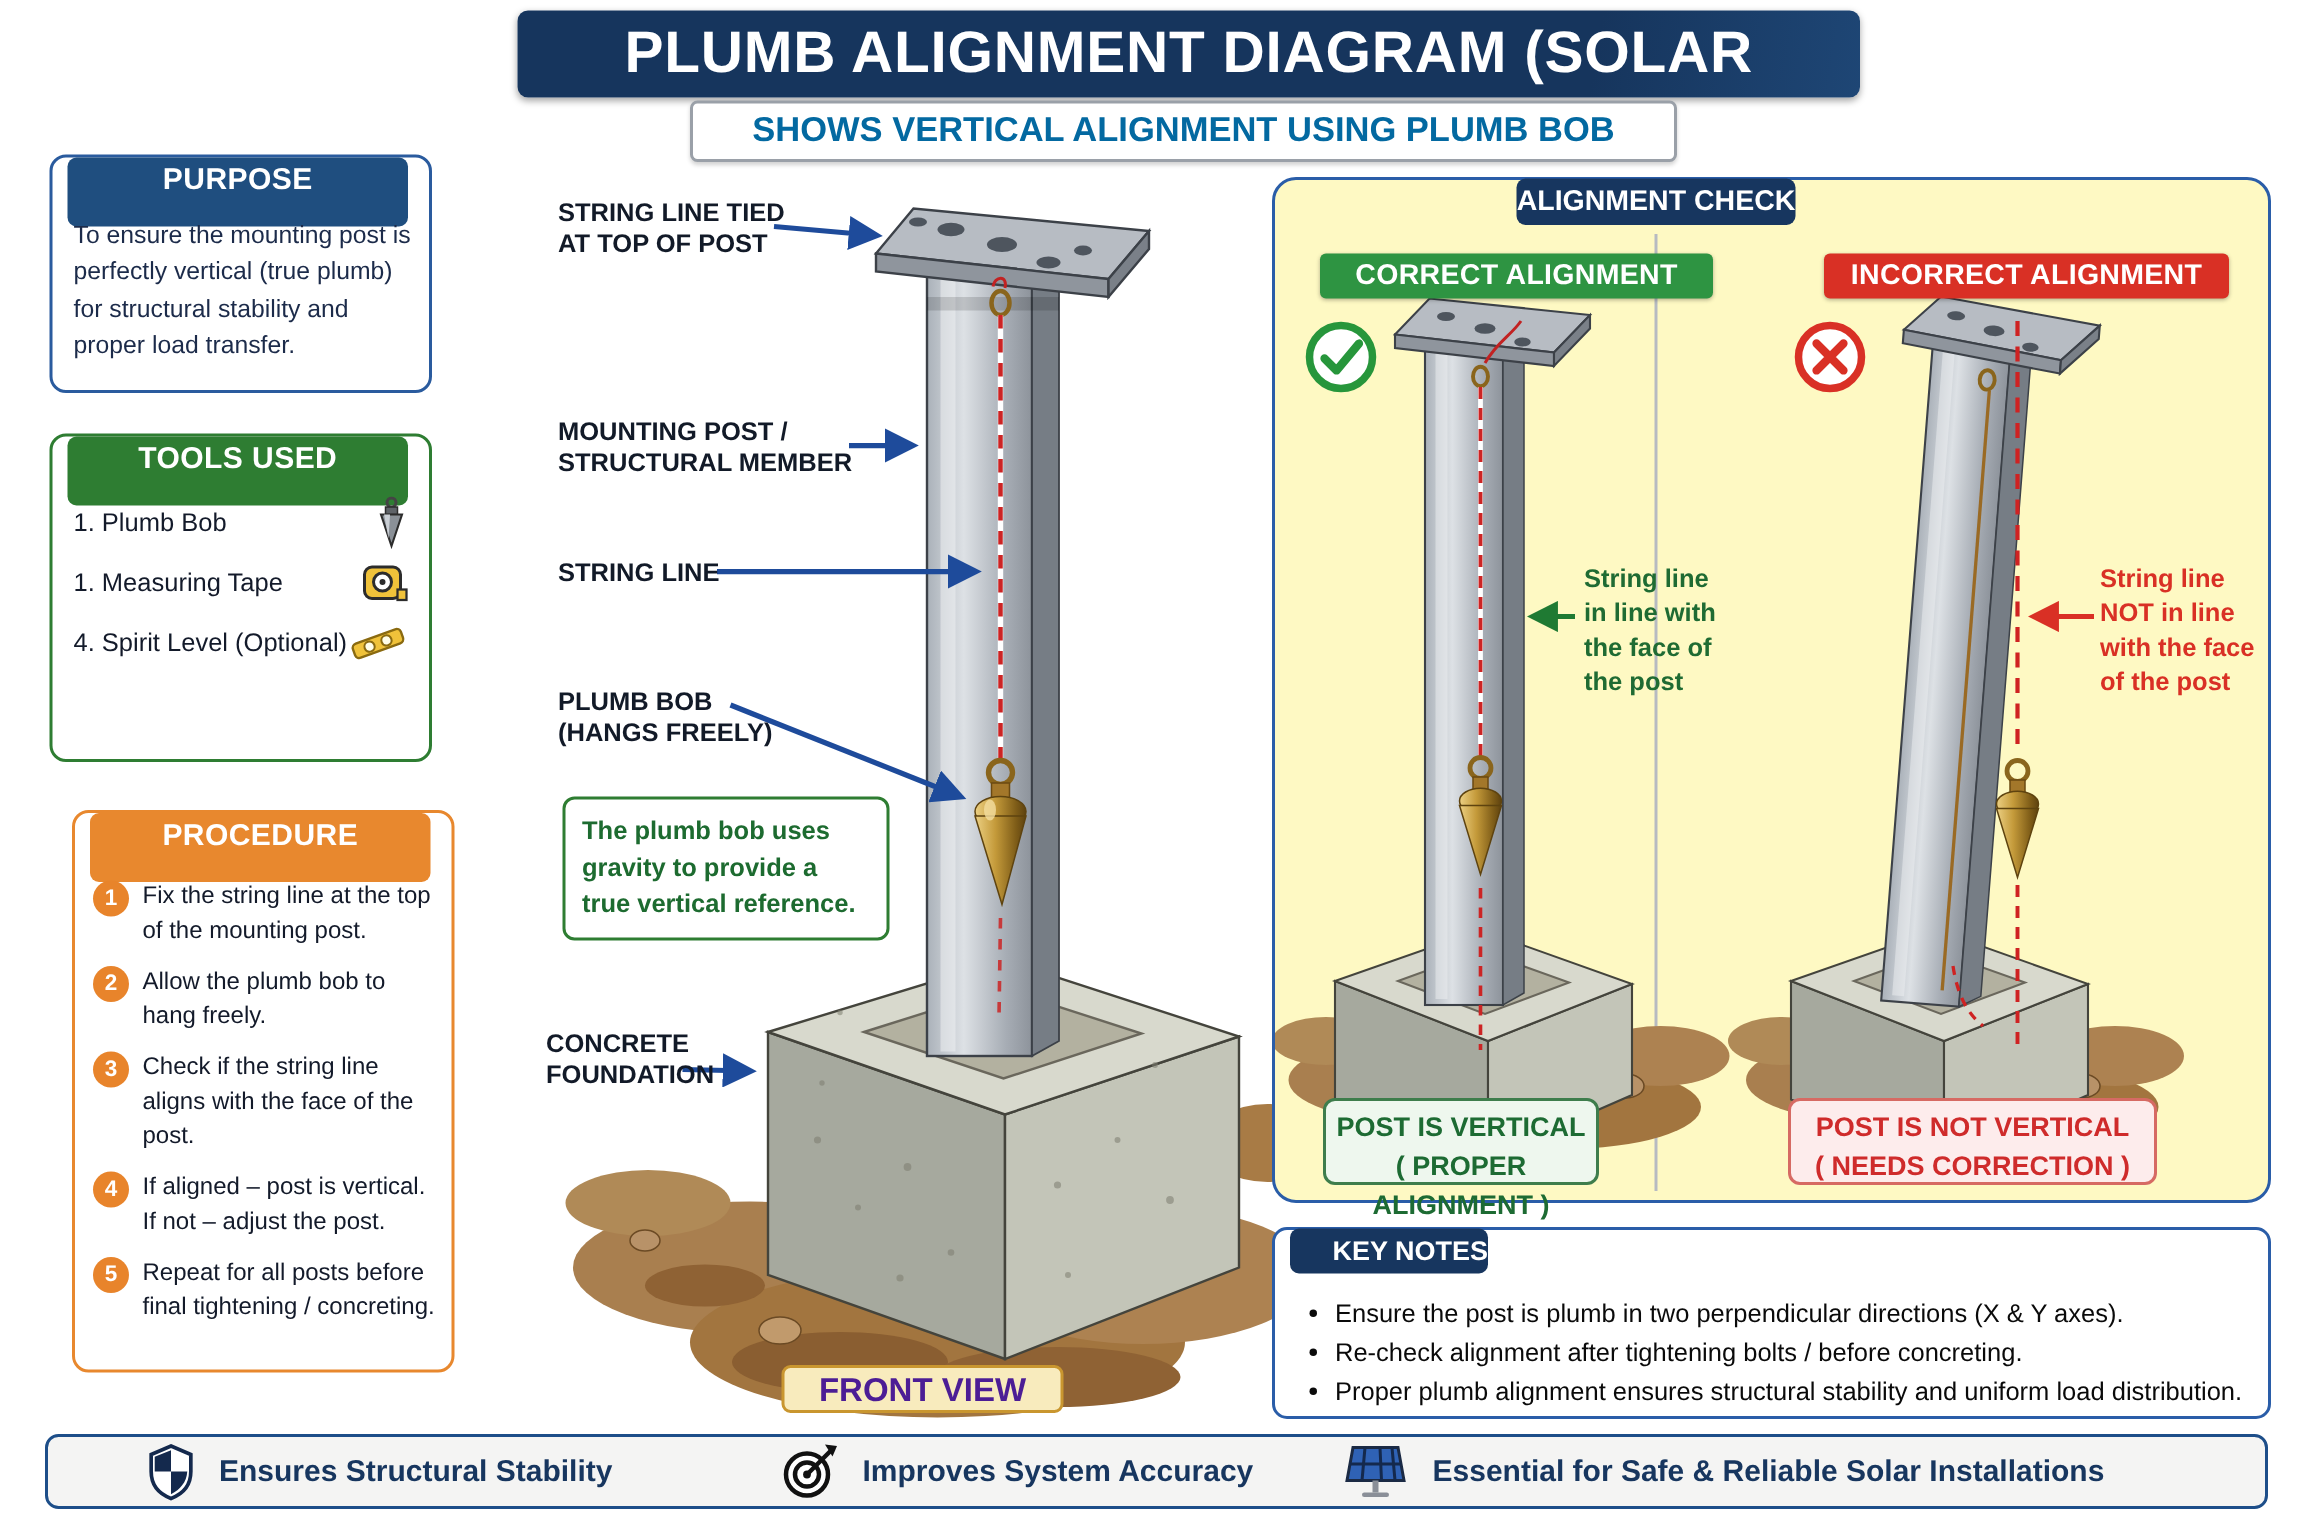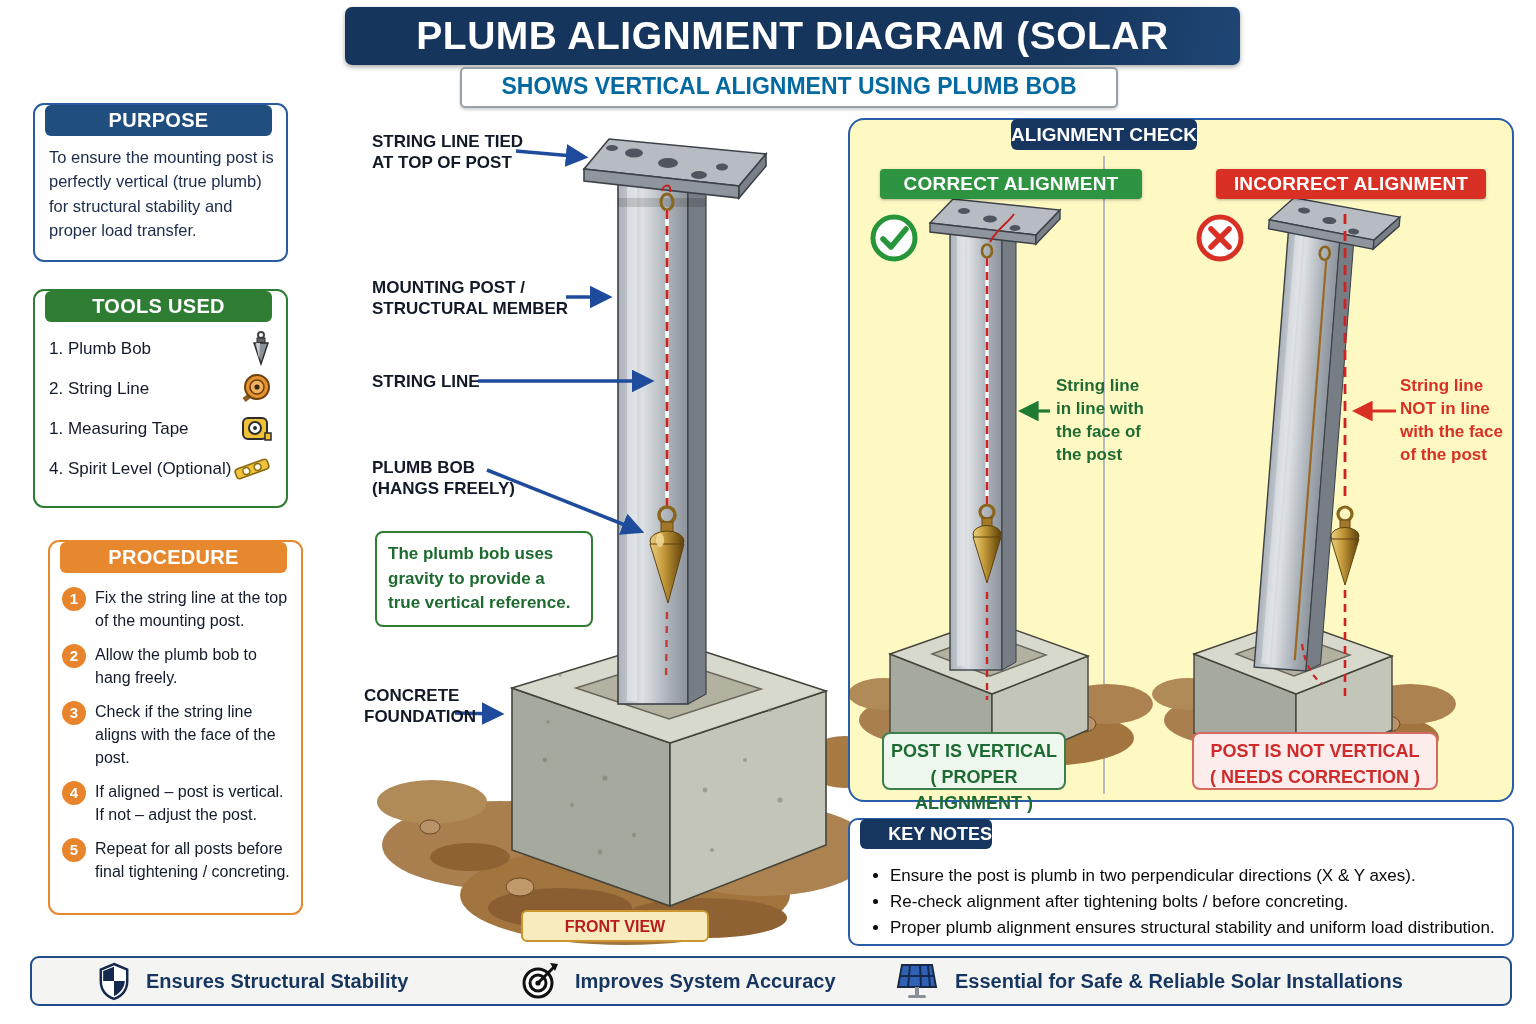--- a/index.html
+++ b/index.html
@@ -11,21 +11,21 @@
   
   .title-banner{left:345px;top:7px;width:895px;height:58px;background:linear-gradient(100deg,#16355d 80%,#1e4675);
     border-radius:7px;color:#fff;font-size:39px;font-weight:bold;text-align:center;line-height:58px;
     letter-spacing:.5px;box-shadow:0 2px 5px rgba(0,0,0,.35);}
   .subtitle-box{left:460px;top:67px;width:654px;height:37px;background:#fff;border:2px solid #9aa0a8;
     border-radius:5px;color:#0369a1;font-size:23px;font-weight:bold;text-align:center;line-height:35px;
     box-shadow:0 2px 3px rgba(0,0,0,.18);}
 
   
   .card{background:#fff;border-radius:11px;box-sizing:border-box;}
-  .card-tab{position:absolute;top:0;left:10px;height:31px;border-radius:6px;color:#fff;
+  .card-tab{position:absolute;top:0;left:10px;height:46px;border-radius:6px;color:#fff;
     font-weight:bold;font-size:20px;text-align:center;line-height:31px;letter-spacing:.3px;}
   .purpose-card{left:33px;top:103px;width:255px;height:159px;border:2px solid #2a5b9e;}
   .purpose-card .card-tab{width:227px;background:#1f4e7f;}
   .purpose-body{position:absolute;left:14px;top:40px;width:230px;font-size:16.5px;line-height:1.48;
     color:#1c2b4a;margin:0;}
   .tools-card{left:33px;top:289px;width:255px;height:219px;border:2px solid #2e7d32;}
   .tools-card .card-tab{width:227px;background:#2e7d32;}
   .tool-rows{position:absolute;left:0;top:38px;width:100%;}
   .tool-row{display:flex;justify-content:space-between;align-items:center;height:40px;padding:0 14px 0 14px;}
   .tool-label{font-size:17px;color:#131a2a;}
@@ -40,21 +40,21 @@
   
   .dlabel{font-size:17px;font-weight:bold;color:#121a28;line-height:21px;}
   .lbl-string-top{left:372px;top:131px;width:170px;}
   .lbl-mounting{left:372px;top:277px;width:210px;}
   .lbl-string-line{left:372px;top:371px;width:130px;}
   .lbl-plumb-bob{left:372px;top:457px;width:170px;}
   .lbl-foundation{left:340px;top:685px;width:140px;margin-left:24px;}
   .note-box{left:375px;top:531px;width:192px;border:2px solid #2e7d32;border-radius:8px;background:#fff;
     padding:9px 11px;font-size:17px;font-weight:bold;color:#1d6b30;line-height:1.45;}
   .front-view-badge{left:521px;top:910px;width:188px;height:32px;background:#f8ebbd;border:2px solid #c9962f;
-    border-radius:6px;color:#b91c1c;font-size:16px;font-weight:bold;text-align:center;line-height:30px;box-sizing:border-box;}
+    border-radius:6px;color:#4c1d95;font-size:22px;font-weight:bold;text-align:center;line-height:30px;box-sizing:border-box;}
 
   
   .align-panel{left:848px;top:118px;width:666px;height:684px;border:2px solid #2a5da8;border-radius:16px;
     background:#fef9c3;box-sizing:border-box;}
   .align-tab{position:absolute;left:161px;top:-1px;width:186px;height:31px;background:#17365f;border-radius:6px;
     color:#fff;font-size:19px;font-weight:bold;text-align:center;line-height:31px;}
   .badge{position:absolute;height:30px;border-radius:4px;color:#fff;font-size:19px;font-weight:bold;
     text-align:center;line-height:30px;letter-spacing:.2px;box-shadow:0 1px 3px rgba(0,0,0,.3);}
   .badge-correct{left:30px;top:49px;width:262px;background:#2e9442;}
   .badge-incorrect{left:366px;top:49px;width:270px;background:#d93025;}
@@ -100,29 +100,20 @@
   <section class="abs card tools-card">
     <div class="card-tab">TOOLS USED</div>
     <div class="tool-rows">
       <div class="tool-row">
         <span class="tool-label">1. Plumb Bob</span>
         <svg width="22" height="36" viewBox="0 0 22 36">
           <circle cx="11" cy="4" r="3" fill="none" stroke="#444" stroke-width="2"></circle>
           <rect x="7" y="7" width="8" height="5" fill="#5f6368" stroke="#2c2c2c"></rect>
           <path d="M4,12 L18,12 L11,33 Z" fill="#8a9097" stroke="#2c2c2c" stroke-width="1.4"></path>
           <path d="M6,12 L10,12 L9,28 Z" fill="#c9ced4"></path>
-        </svg>
-      </div>
-      <div class="tool-row">
-        <span class="tool-label">2. String Line</span>
-        <svg width="32" height="32" viewBox="0 0 32 32">
-          <line x1="4" y1="27" x2="12" y2="21" stroke="#8a5c20" stroke-width="5"></line>
-          <circle cx="17" cy="14" r="12" fill="#e8912f" stroke="#6b4312" stroke-width="2"></circle>
-          <circle cx="17" cy="14" r="7" fill="#f3b05e" stroke="#6b4312" stroke-width="1.6"></circle>
-          <circle cx="17" cy="14" r="2.6" fill="#3a2a10"></circle>
         </svg>
       </div>
       <div class="tool-row">
         <span class="tool-label">1. Measuring Tape</span>
         <svg width="32" height="32" viewBox="0 0 32 32">
           <rect x="3" y="5" width="24" height="21" rx="5" fill="#f0c23a" stroke="#2c2c2c" stroke-width="2"></rect>
           <circle cx="15" cy="15" r="6" fill="#fff" stroke="#2c2c2c" stroke-width="2"></circle>
           <circle cx="15" cy="15" r="2" fill="#2c2c2c"></circle>
           <rect x="25" y="20" width="6" height="7" fill="#f0c23a" stroke="#2c2c2c" stroke-width="1.5"></rect>
         </svg>

